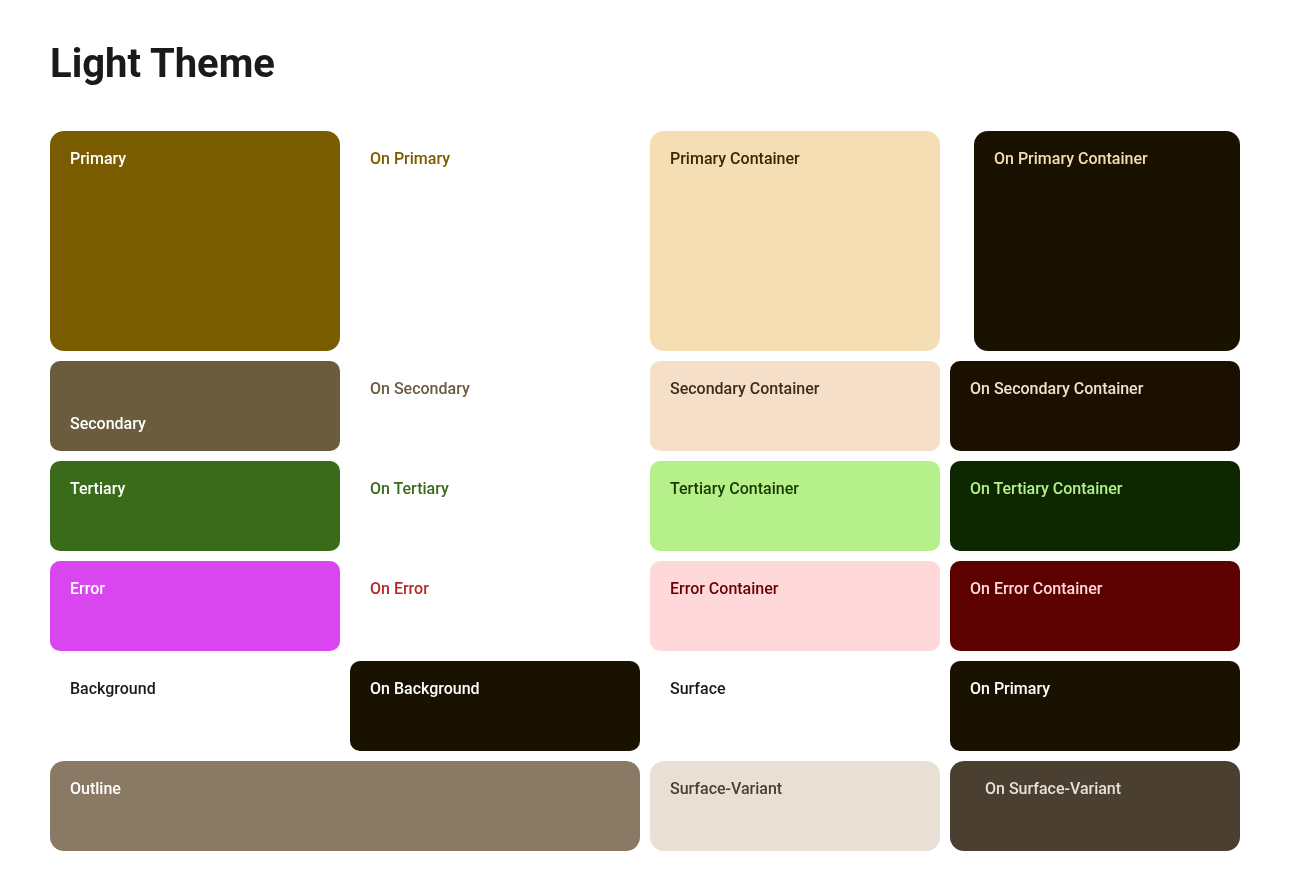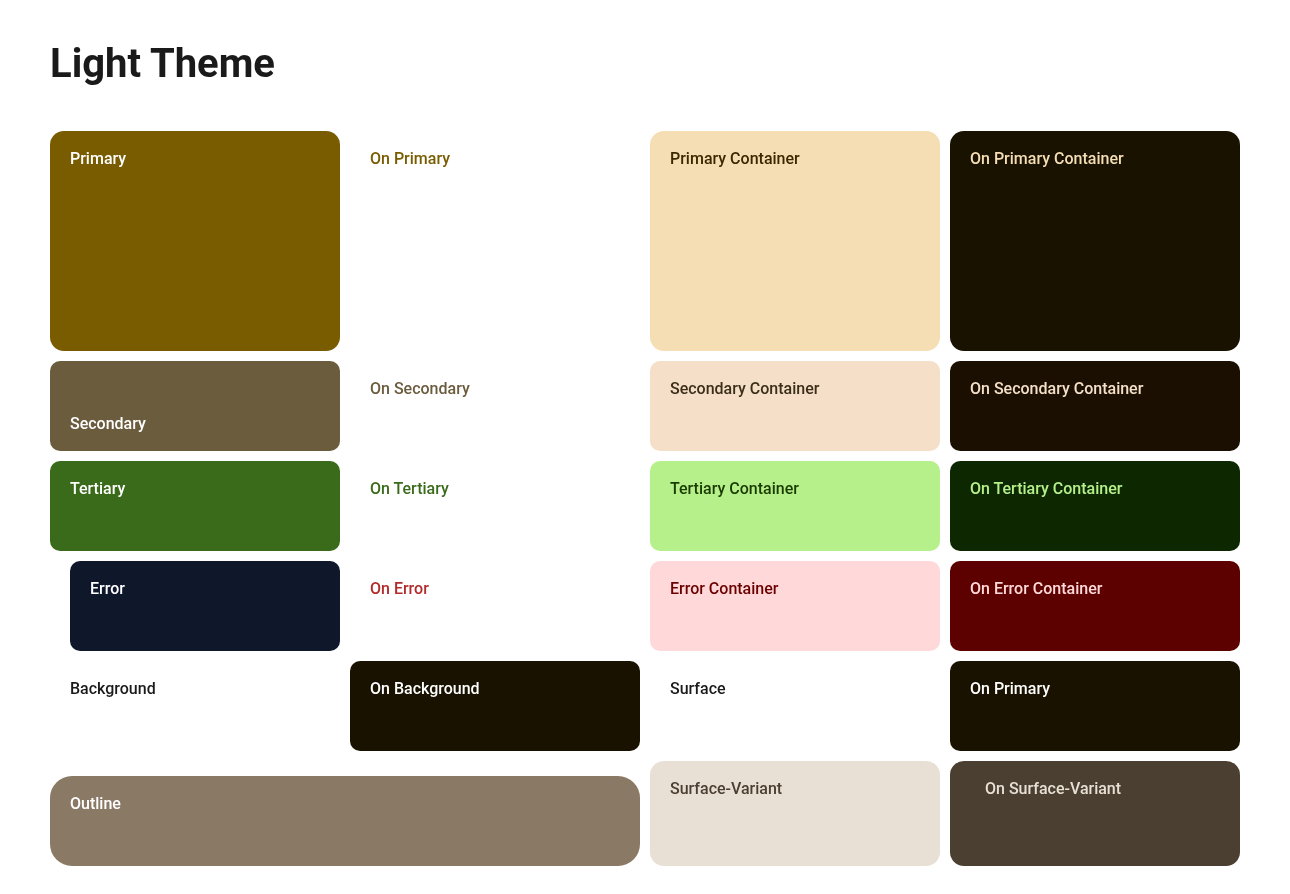--- a/index.html
+++ b/index.html
@@ -50,40 +50,40 @@
     .error-cell { background: #b32b2b; color: #ffffff; border-radius: 10px; }
     .on-error-cell { background: #ffffff; color: #b32b2b; }
     .error-container-cell { background: #ffd9d9; color: #6b0000; border-radius: 10px; }
     .on-error-container-cell { background: #5c0000; color: #ffd9d9; border-radius: 10px; }
     
     .background-cell { background: #ffffff; color: #1a1a1a; }
     .on-background-cell { background: #1a1200; color: #ffffff; border-radius: 10px; }
     .surface-cell { background: #ffffff; color: #1a1a1a; }
     .on-surface-cell { background: #1a1200; color: #ffffff; border-radius: 10px; }
     
-    .outline-cell { background: #8a7a65; color: #ffffff; border-radius: 22px; margin-top: 15px; }
+    .outline-cell { background: #8a7a65; color: #ffffff; border-radius: 14px; }
     .surface-variant-cell { background: #e8e0d5; color: #4a3f30; border-radius: 14px; }
     .on-surface-variant-cell { background: #4a3f30; color: #e8e0d5; border-radius: 14px; padding-left: 35px; }
   </style>
 </head>
 <body>
 
 <h1>Light Theme</h1>
 
 <div class="grid" id="color-grid">
 <div class="cell primary-cell" style="background-color: rgb(122, 92, 0); color: rgb(255, 255, 255); min-height: 220px; align-items: flex-start;">
       <span>Primary</span>
     </div>
     <div class="cell on-primary-cell" style="background-color: rgb(255, 255, 255); color: rgb(122, 92, 0); min-height: 220px; align-items: flex-start;">
       <span>On Primary</span>
     </div>
     <div class="cell primary-container-cell" style="background-color: rgb(245, 222, 179); color: rgb(59, 40, 0); min-height: 220px; align-items: flex-start;">
       <span>Primary Container</span>
     </div>
-    <div class="cell on-primary-container-cell" style="background-color: rgb(26, 18, 0); color: rgb(245, 222, 179); min-height: 220px; align-items: flex-start;">
+    <div class="cell on-primary-container-cell" style="background-color: rgb(26, 18, 0); color: rgb(245, 222, 179); min-height: 220px; align-items: flex-start; margin-left: 24px;">
       <span>On Primary Container</span>
     </div>
     <div class="cell secondary-cell" style="background-color: rgb(107, 92, 62); color: rgb(255, 255, 255);">
       <span>Secondary</span>
     </div>
     <div class="cell on-secondary-cell" style="background-color: rgb(255, 255, 255); color: rgb(107, 92, 62);">
       <span>On Secondary</span>
     </div>
     <div class="cell secondary-container-cell" style="background-color: rgb(245, 223, 200); color: rgb(59, 46, 26);">
       <span>Secondary Container</span>
@@ -96,21 +96,21 @@
     </div>
     <div class="cell on-tertiary-cell" style="background-color: rgb(255, 255, 255); color: rgb(58, 107, 26);">
       <span>On Tertiary</span>
     </div>
     <div class="cell tertiary-container-cell" style="background-color: rgb(181, 240, 138); color: rgb(26, 58, 0);">
       <span>Tertiary Container</span>
     </div>
     <div class="cell on-tertiary-container-cell" style="background-color: rgb(13, 40, 0); color: rgb(181, 240, 138);">
       <span>On Tertiary Container</span>
     </div>
-    <div class="cell error-cell" style="background-color: #0f172a; color: rgb(255, 255, 255); margin-left: 20px;">
+    <div class="cell error-cell" style="background-color: #d946ef; color: rgb(255, 255, 255);">
       <span>Error</span>
     </div>
     <div class="cell on-error-cell" style="background-color: rgb(255, 255, 255); color: rgb(179, 43, 43);">
       <span>On Error</span>
     </div>
     <div class="cell error-container-cell" style="background-color: rgb(255, 217, 217); color: rgb(107, 0, 0);">
       <span>Error Container</span>
     </div>
     <div class="cell on-error-container-cell" style="background-color: rgb(92, 0, 0); color: rgb(255, 217, 217);">
       <span>On Error Container</span>

